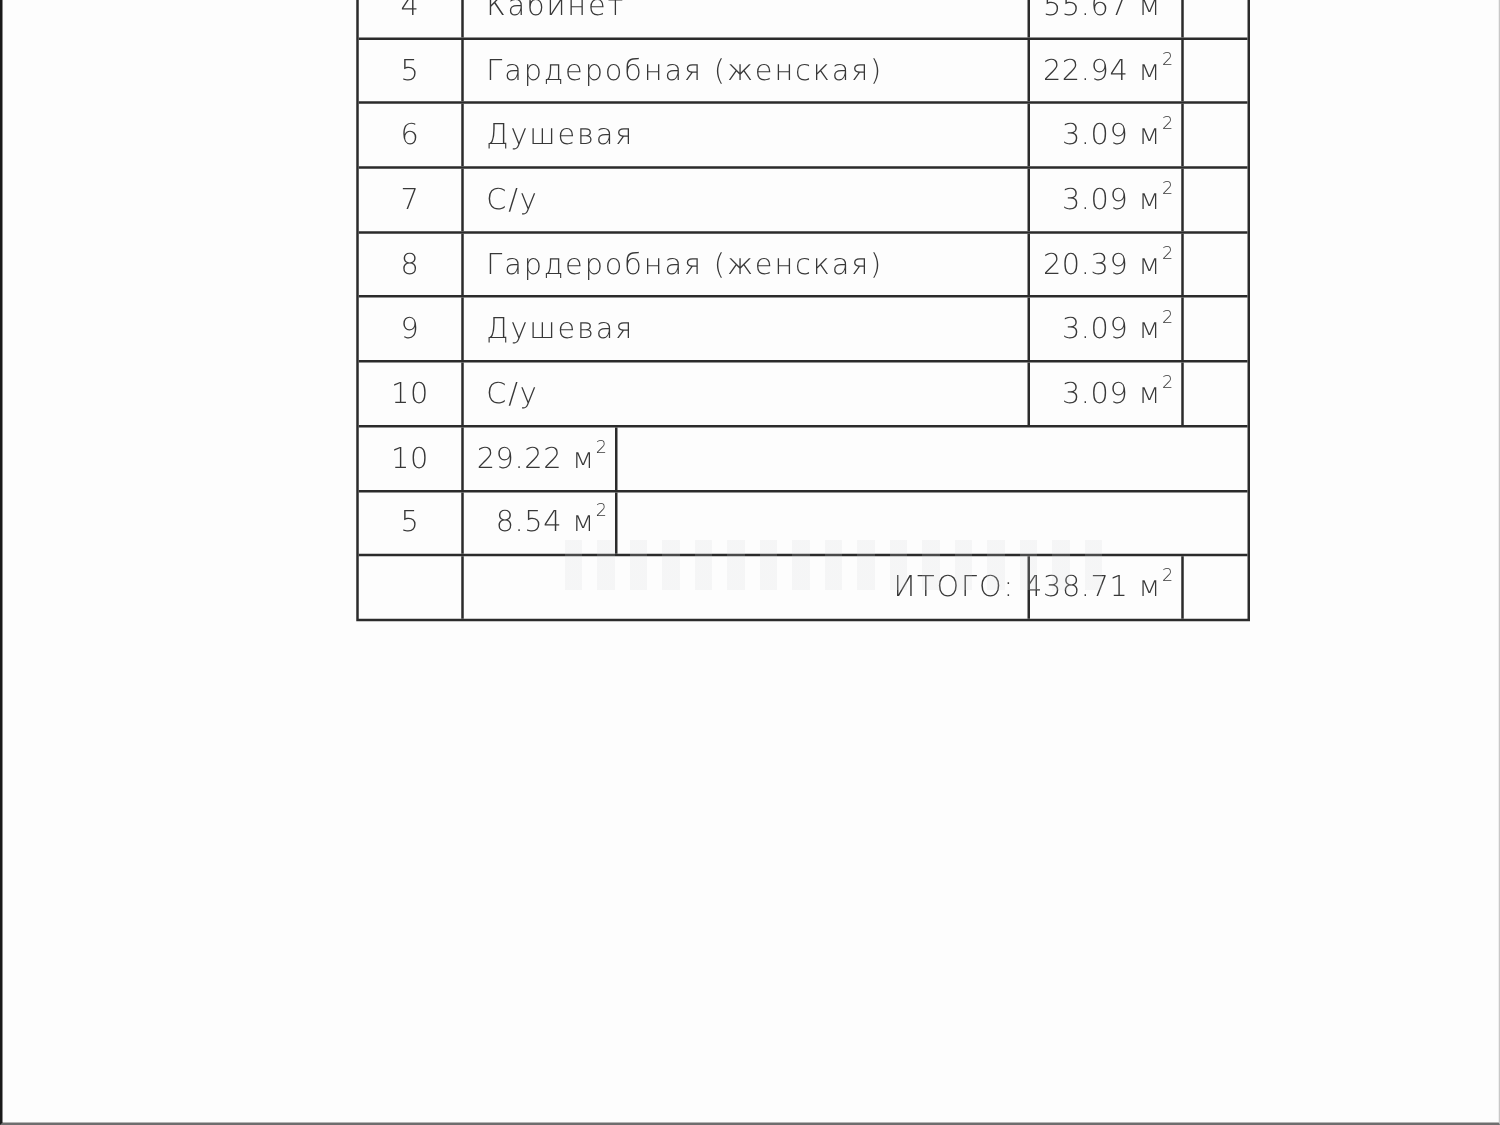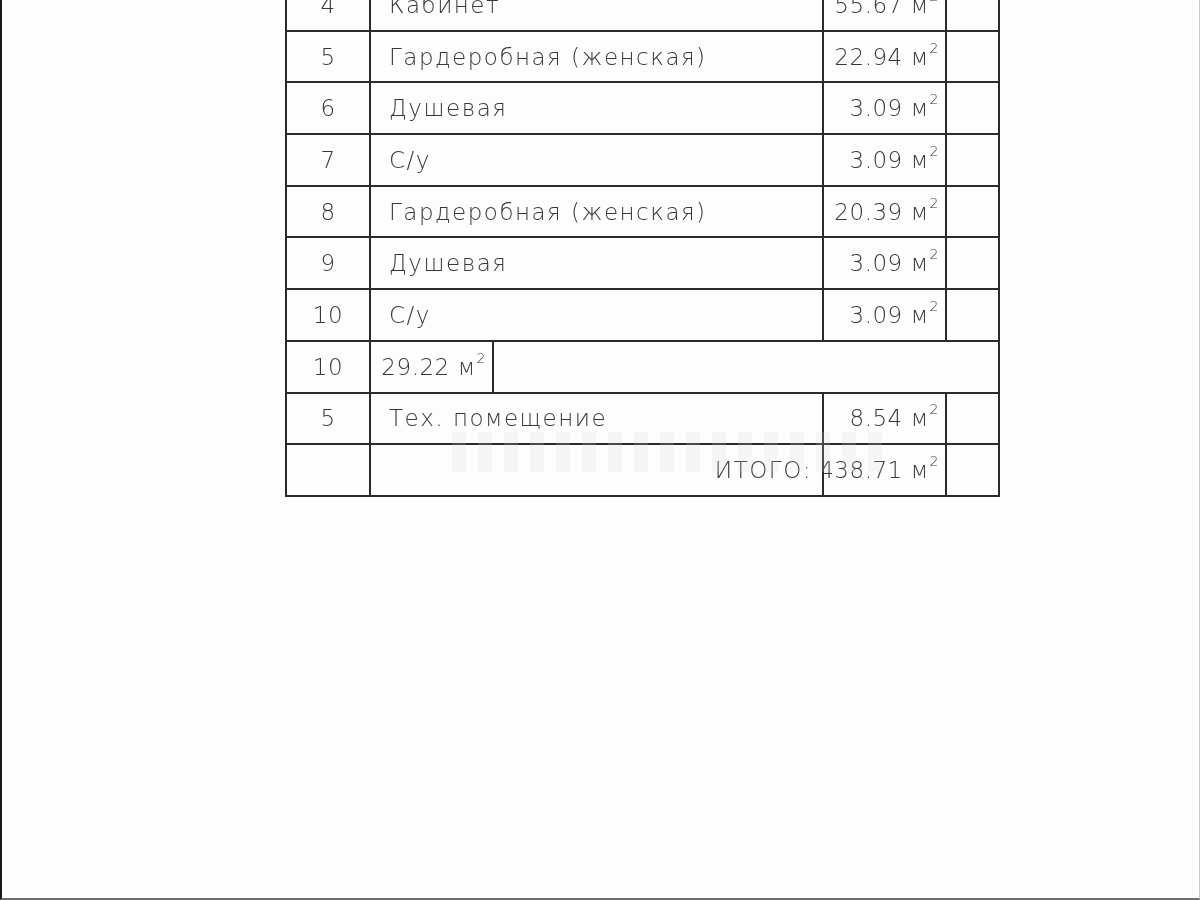--- a/index.html
+++ b/index.html
@@ -218,23 +218,20 @@
       <span class="unit">м</span>
       <sup class="sup">2</sup>
     </div>
     <div class="cell note"></div>
   </div>
 
   <div class="row">
     <div class="cell num">
       <span class="t-num">5</span>
     </div>
-    <div class="cell name">
-      <span class="t-name">Тех. помещение</span>
-    </div>
     <div class="cell area">
       <span class="t-area">8.54</span>
       <span class="unit">м</span>
       <sup class="sup">2</sup>
     </div>
     <div class="cell note"></div>
   </div>
 </div>
 
     <div class="row total">

